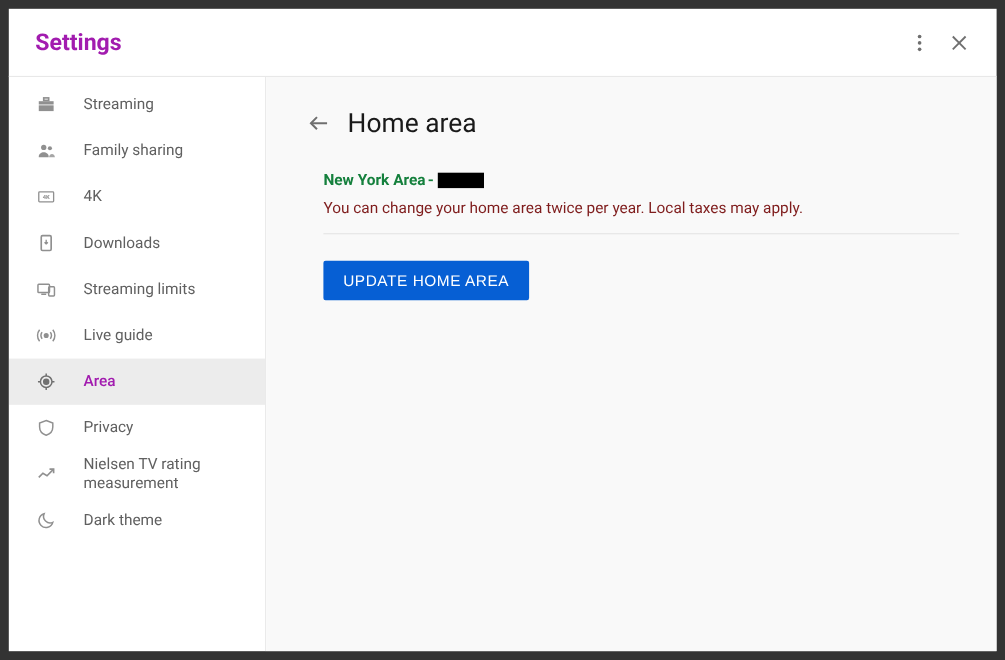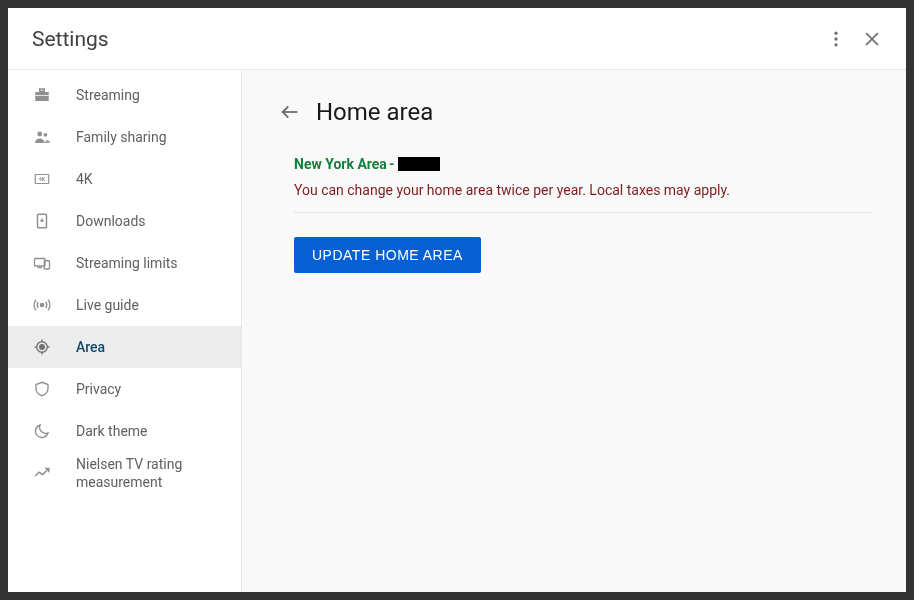--- a/index.html
+++ b/index.html
@@ -24,22 +24,22 @@
     .modal-header {
       height: 62px;
       display: flex;
       align-items: center;
       padding: 0 16px 0 24px;
       border-bottom: 1px solid #e8e8e8;
     }
     .modal-title {
       flex: 1;
       font-size: 21px;
-      font-weight: 400;
-      color: #404040;
+      font-weight: 700;
+      color: #a21caf;
     }
     .header-icon-btn {
       width: 36px;
       height: 36px;
       display: flex;
       align-items: center;
       justify-content: center;
       cursor: pointer;
       border-radius: 50%;
       color: #6f6f6f;
@@ -59,21 +59,21 @@
       height: 42px;
       display: flex;
       align-items: center;
       padding: 0 20px 0 24px;
       cursor: pointer;
       color: #606060;
       font-size: 14px;
     }
     .sidebar-item.selected {
       background: #ececec;
-      color: #0c4a6e;
+      color: #a21caf;
       font-weight: 500;
     }
     .sidebar-item-icon {
       width: 20px;
       height: 20px;
       margin-right: 24px;
       display: flex;
       align-items: center;
       justify-content: center;
       color: #909090;
@@ -266,35 +266,35 @@
         <span class="sidebar-item-icon">
           <svg width="18" height="18" viewBox="0 0 24 24" fill="none" stroke="currentColor" stroke-width="1.8">
               <path d="M12 3l8 3v5c0 5-3.5 8.5-8 10-4.5-1.5-8-5-8-10V6l8-3z"></path>
             </svg>
         </span>
         <span class="sidebar-item-label">Privacy</span>
       </div>
 
       <div class="sidebar-item">
         <span class="sidebar-item-icon">
-          <svg width="18" height="18" viewBox="0 0 24 24" fill="none" stroke="currentColor" stroke-width="1.8">
-              <path d="M20 14.5A8 8 0 019.5 4 8.5 8.5 0 1020 14.5z"></path>
-            </svg>
-        </span>
-        <span class="sidebar-item-label">Dark theme</span>
-      </div>
-
-      <div class="sidebar-item">
-        <span class="sidebar-item-icon">
           <svg width="18" height="18" viewBox="0 0 24 24" fill="none" stroke="currentColor" stroke-width="2">
               <polyline points="3,16 8,11 13,14 21,6"></polyline>
               <polyline points="16,6 21,6 21,11"></polyline>
             </svg>
         </span>
         <span class="sidebar-item-label">Nielsen TV rating measurement</span>
+      </div>
+
+      <div class="sidebar-item">
+        <span class="sidebar-item-icon">
+          <svg width="18" height="18" viewBox="0 0 24 24" fill="none" stroke="currentColor" stroke-width="1.8">
+              <path d="M20 14.5A8 8 0 019.5 4 8.5 8.5 0 1020 14.5z"></path>
+            </svg>
+        </span>
+        <span class="sidebar-item-label">Dark theme</span>
       </div>
 
     </div>
 
     <div class="main">
       <div class="main-header">
         <div class="back-btn">
           <span>
             <svg width="22" height="22" viewBox="0 0 24 24" fill="none" stroke="currentColor" stroke-width="2">
                 <line x1="20" y1="12" x2="4" y2="12"></line>

